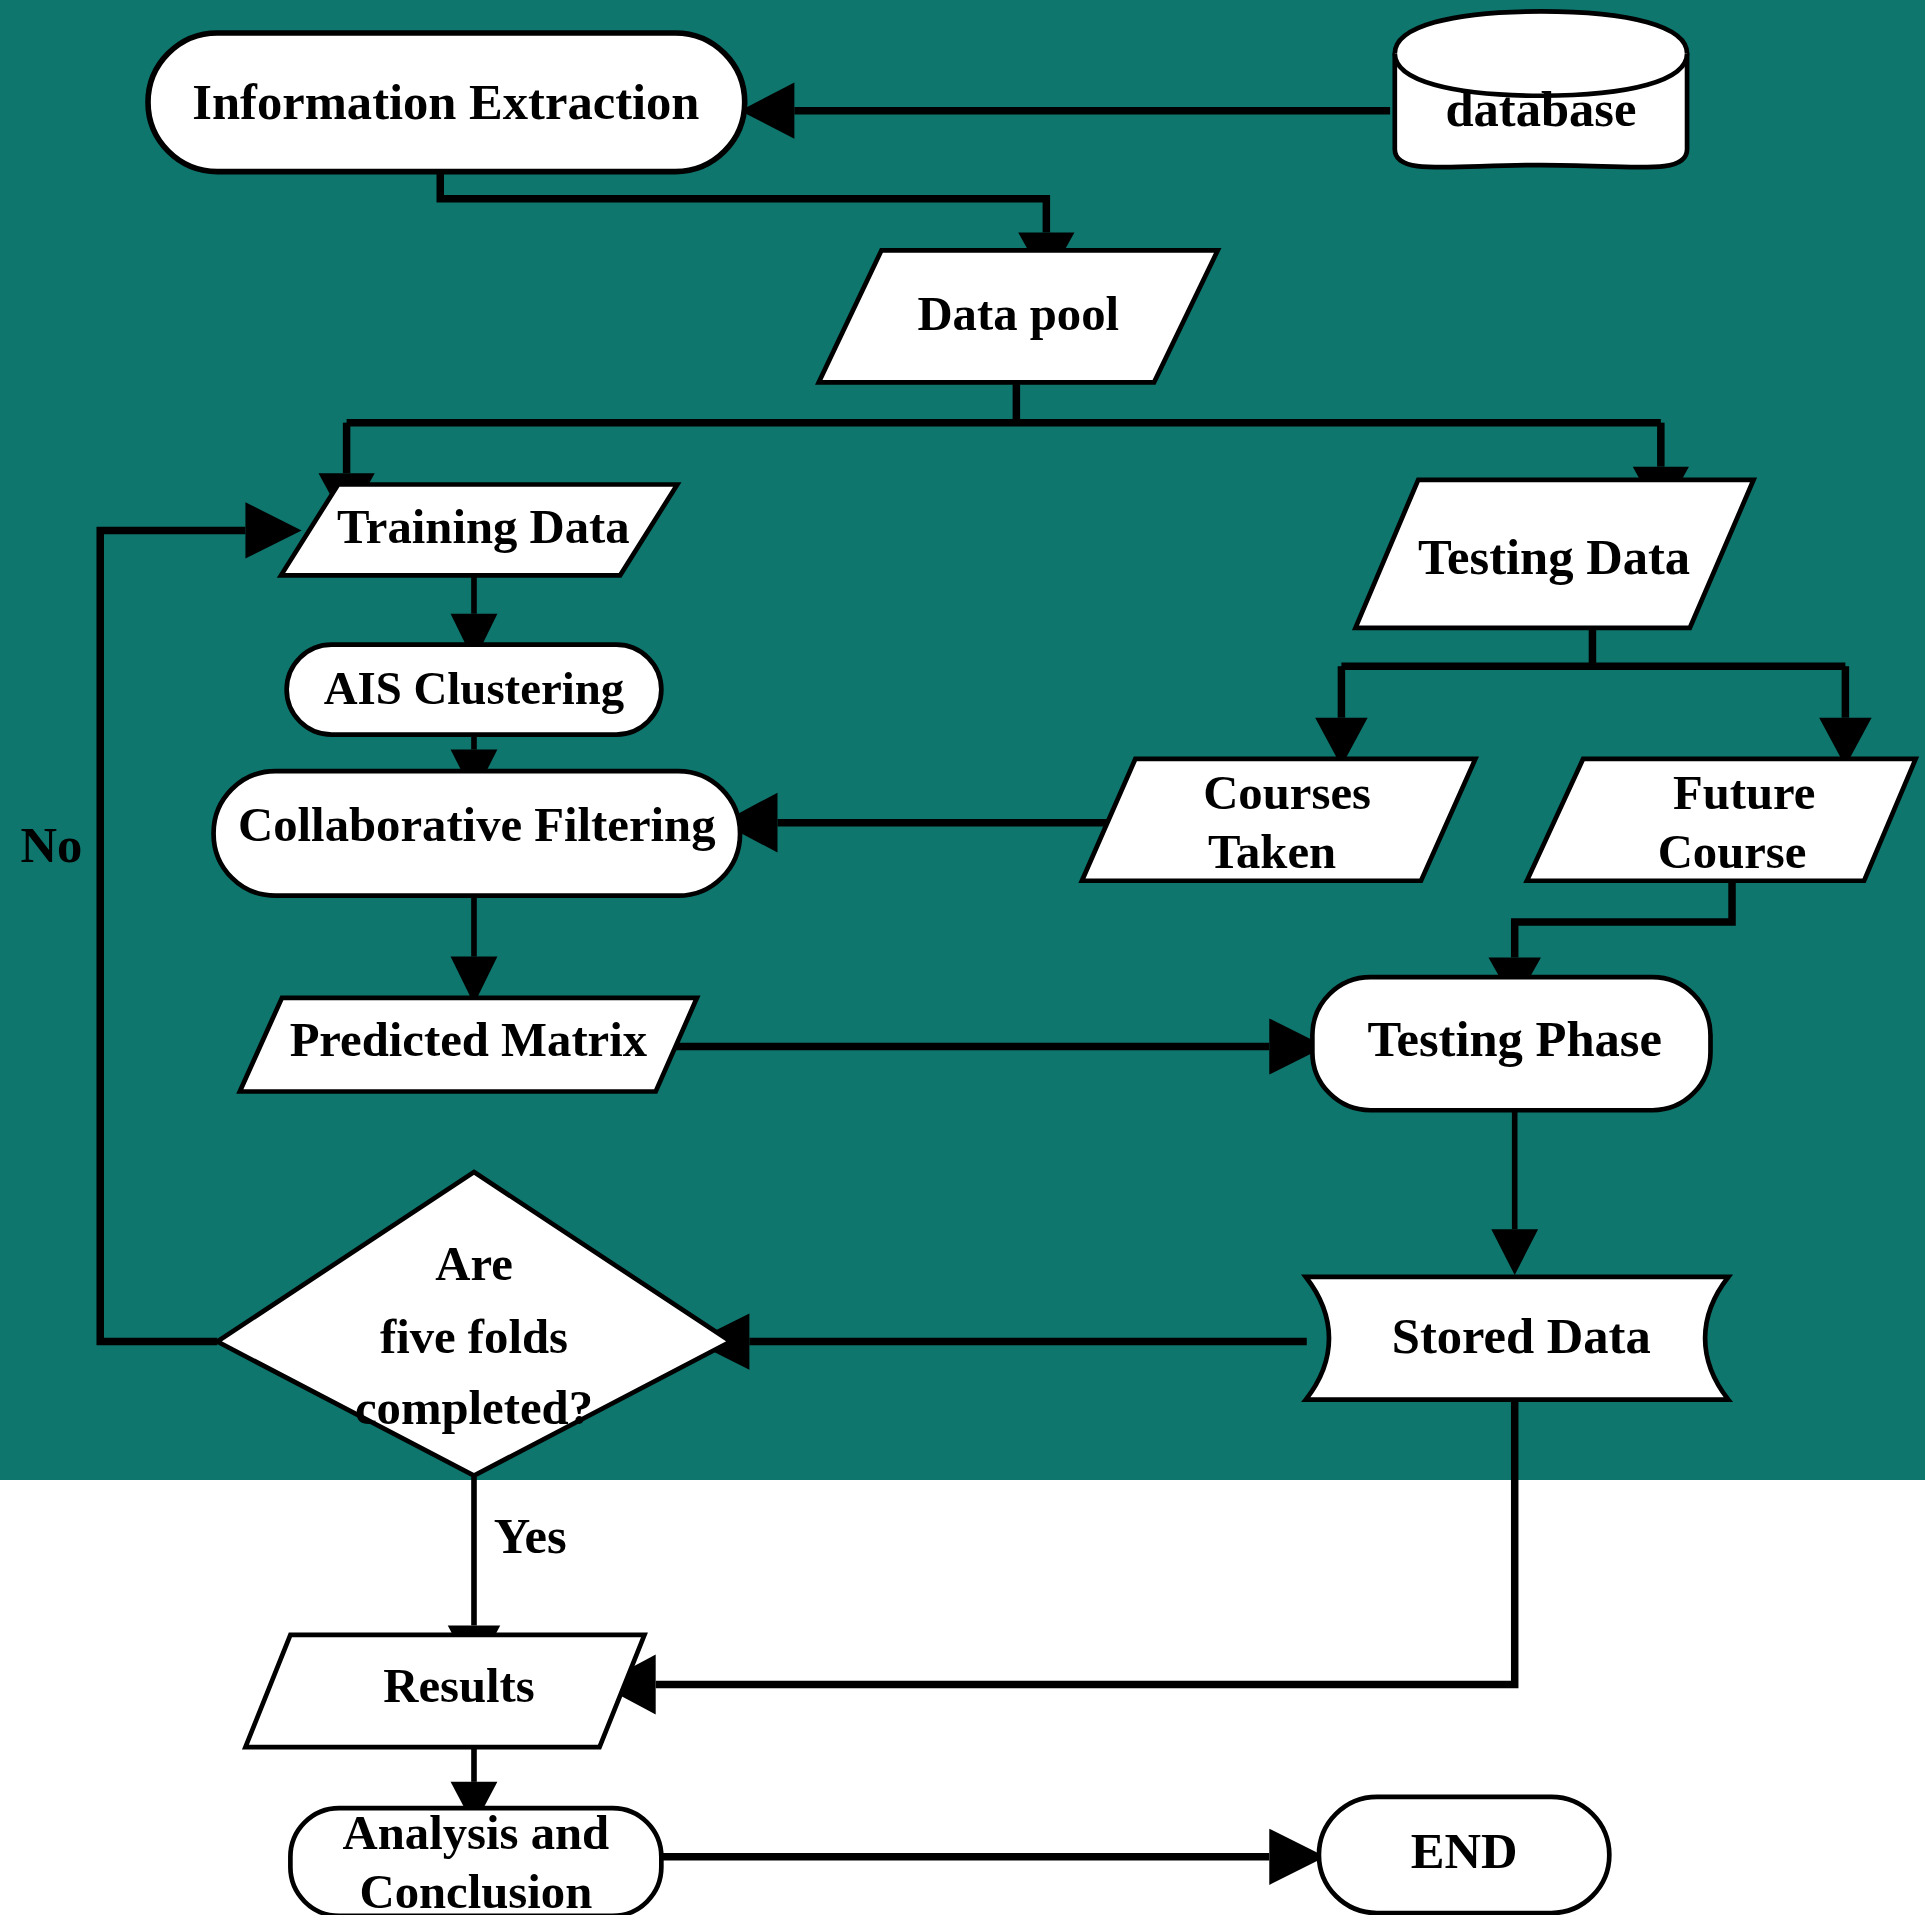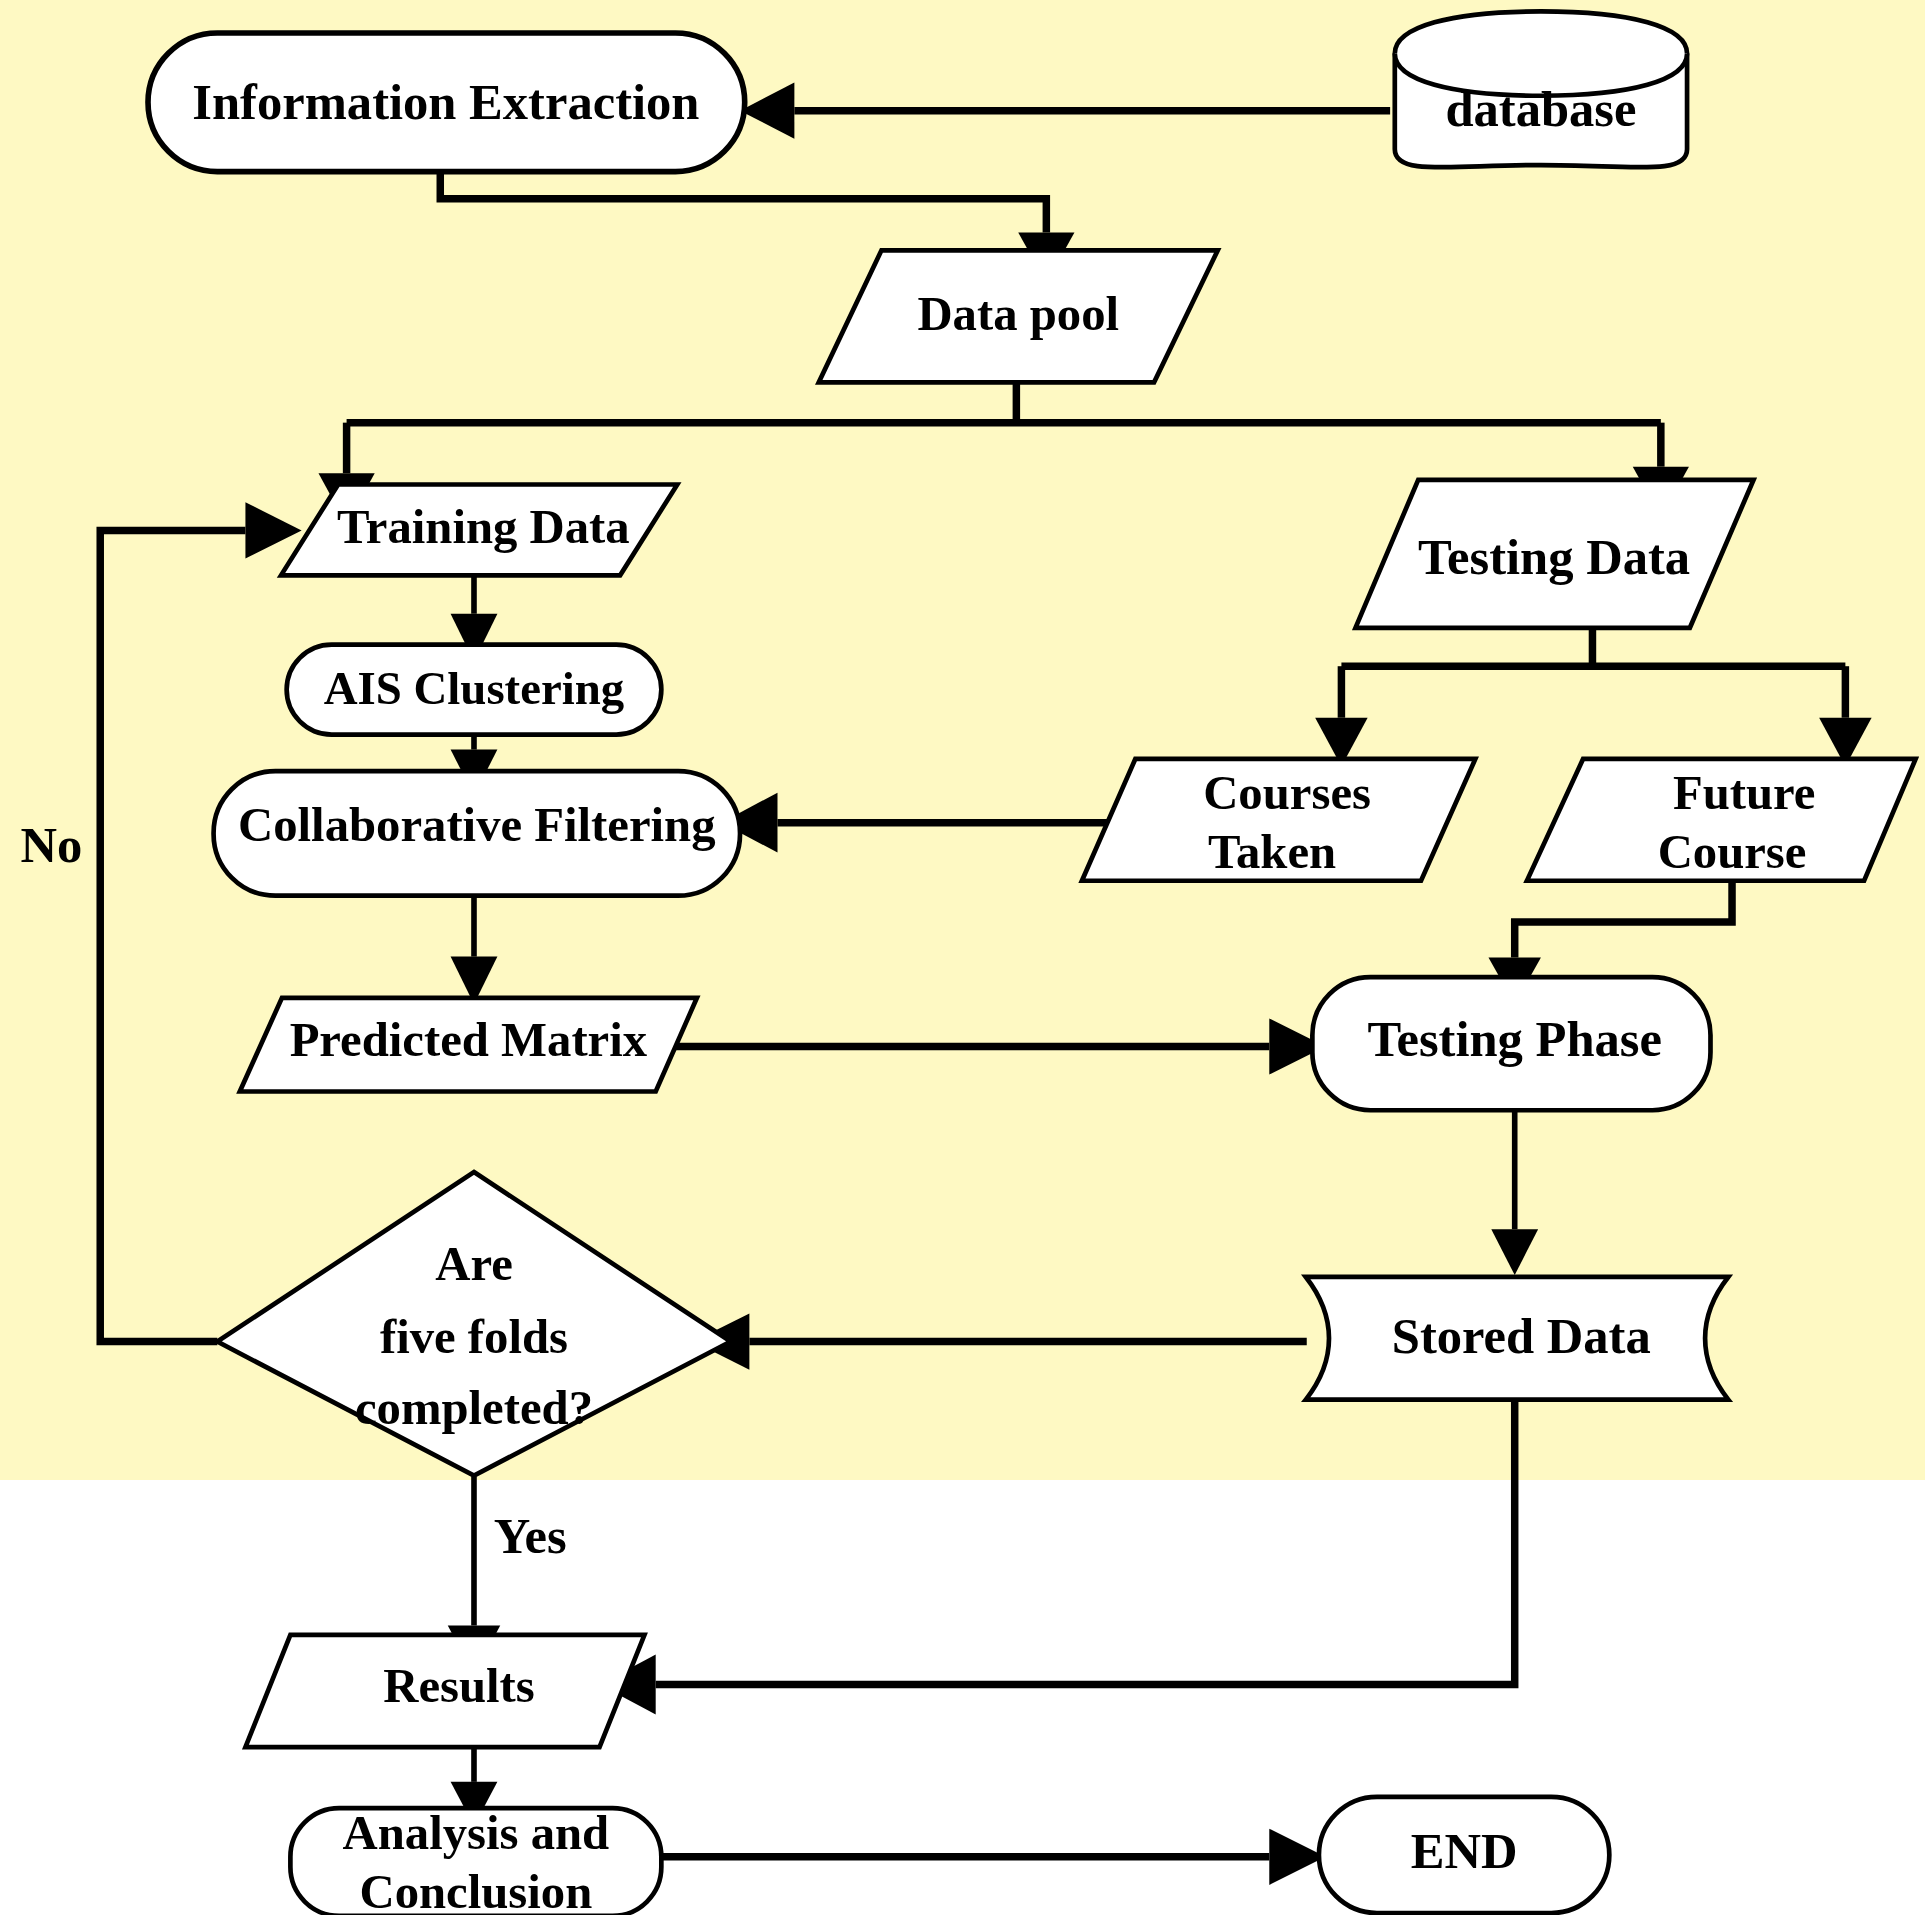--- a/index.html
+++ b/index.html
@@ -11,21 +11,21 @@
   body {
     width: 1925px;
     height: 1916px;
     font-family: "Liberation Serif", "DejaVu Serif", serif;
     overflow: hidden;
   }
   #flowchart-root {
     position: relative;
     width: 1925px;
     height: 1480px;
-    background: #fef9c3;
+    background: #0f766e;
   }
   svg#flow-svg {
     position: absolute;
     top: 0;
     left: 0;
     width: 1925px;
     height: 1916px;
     display: block;
   }
   .node-shape {

